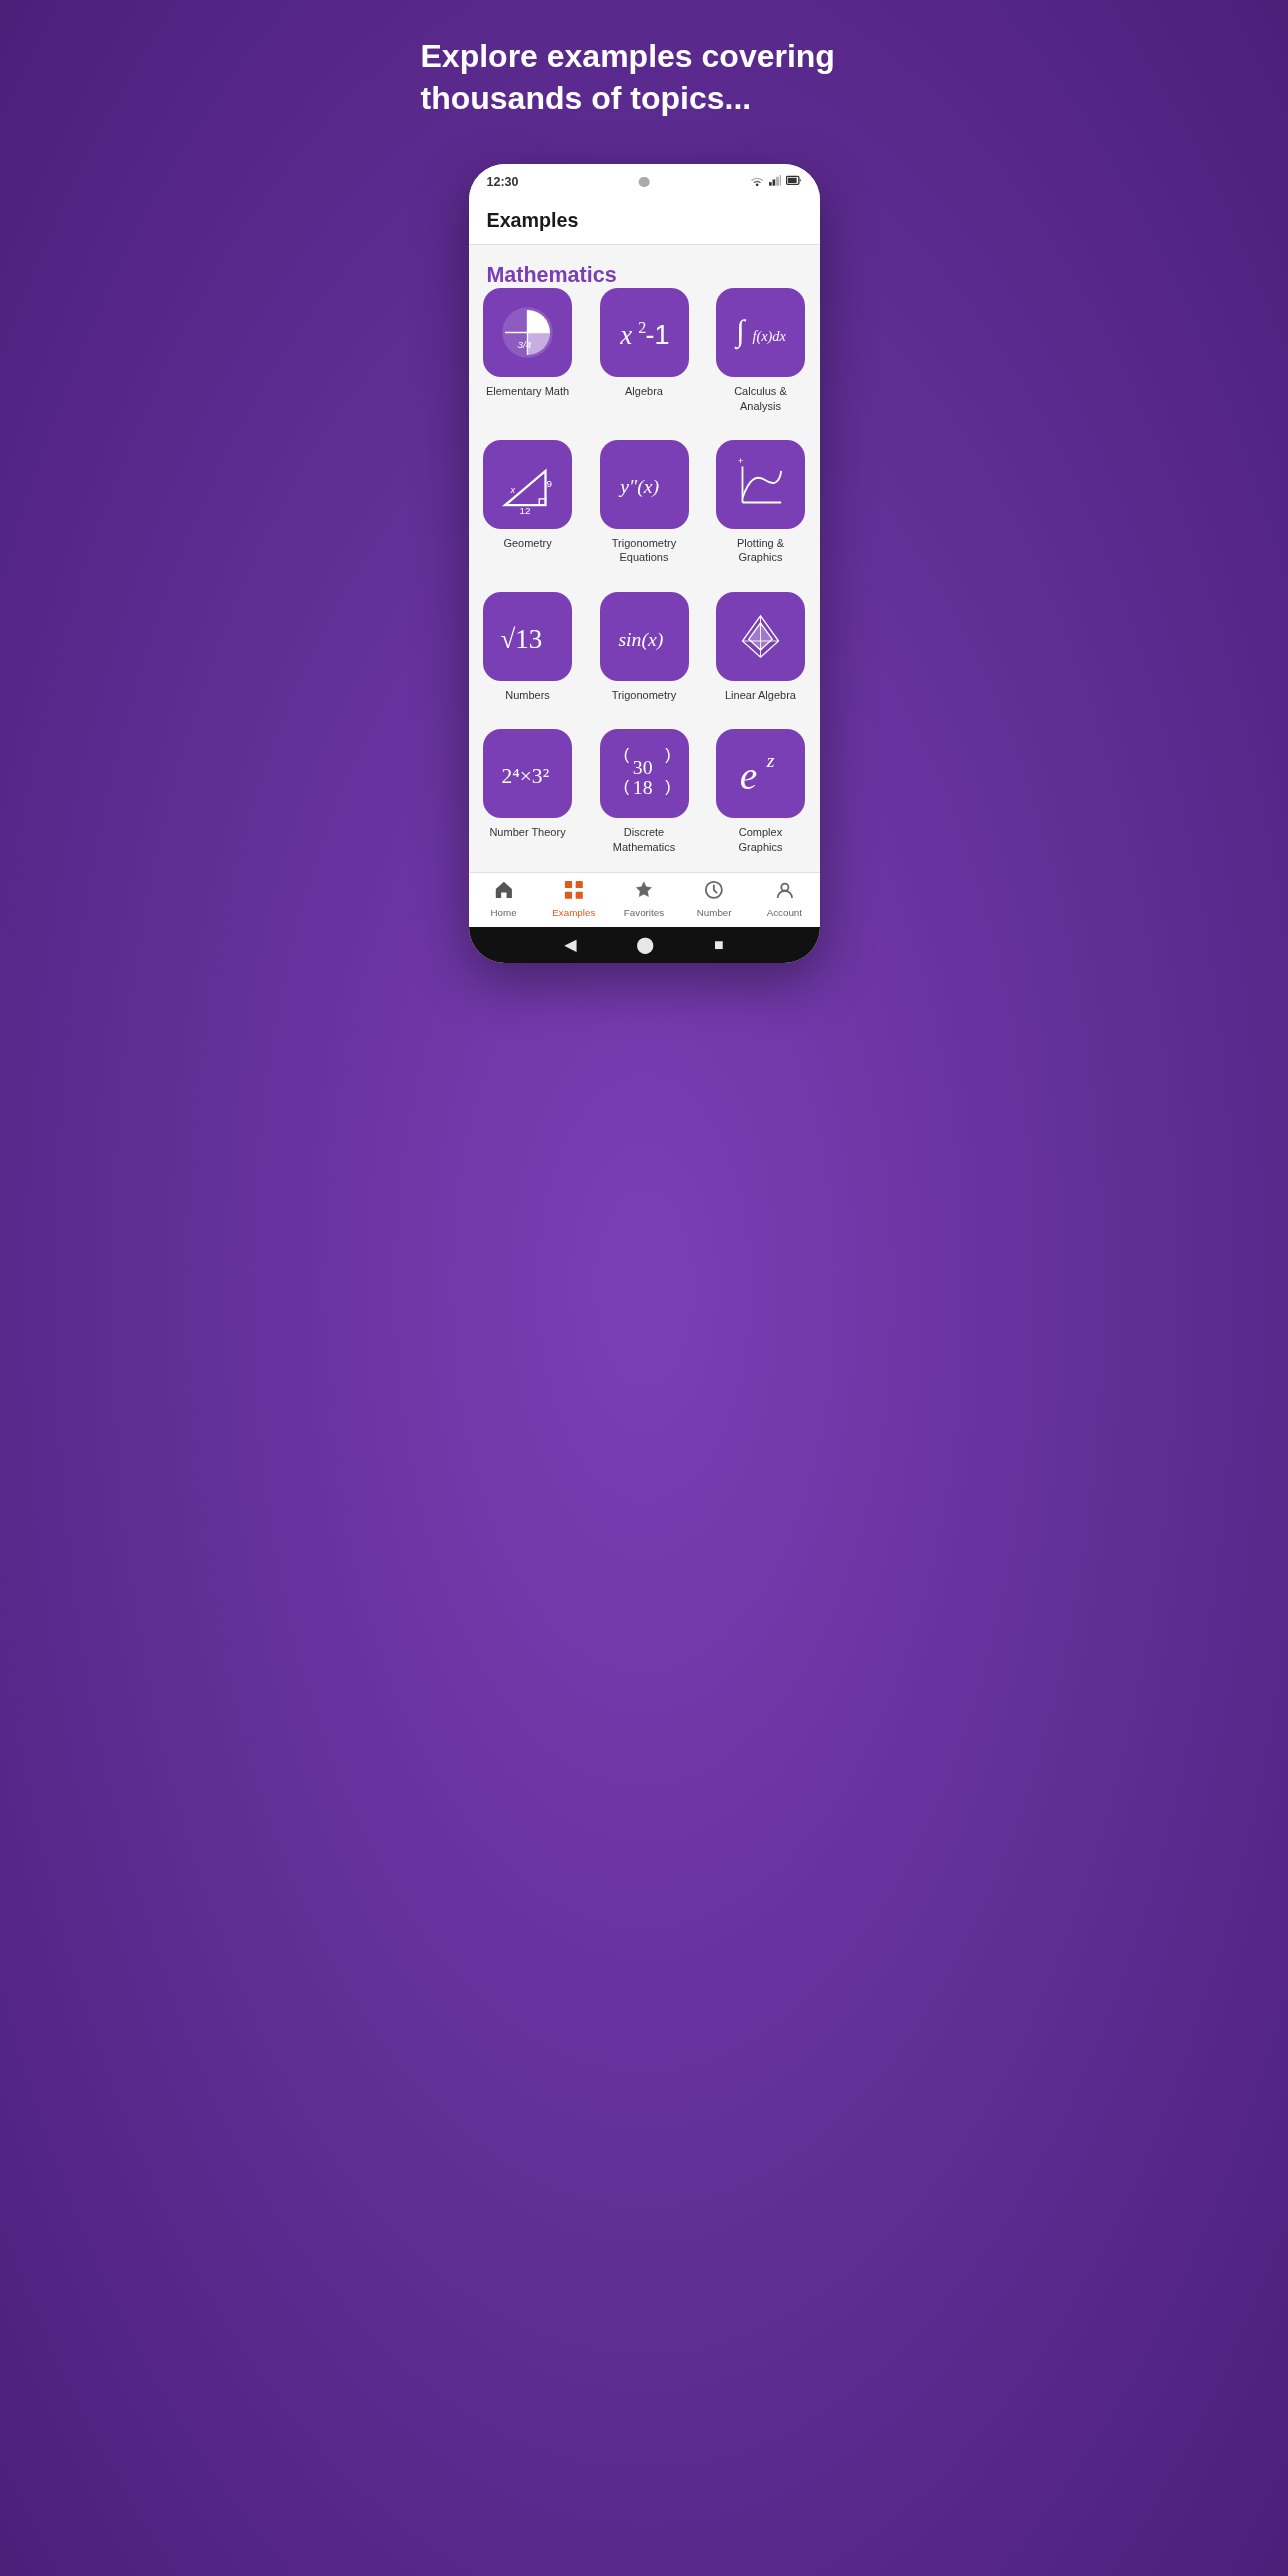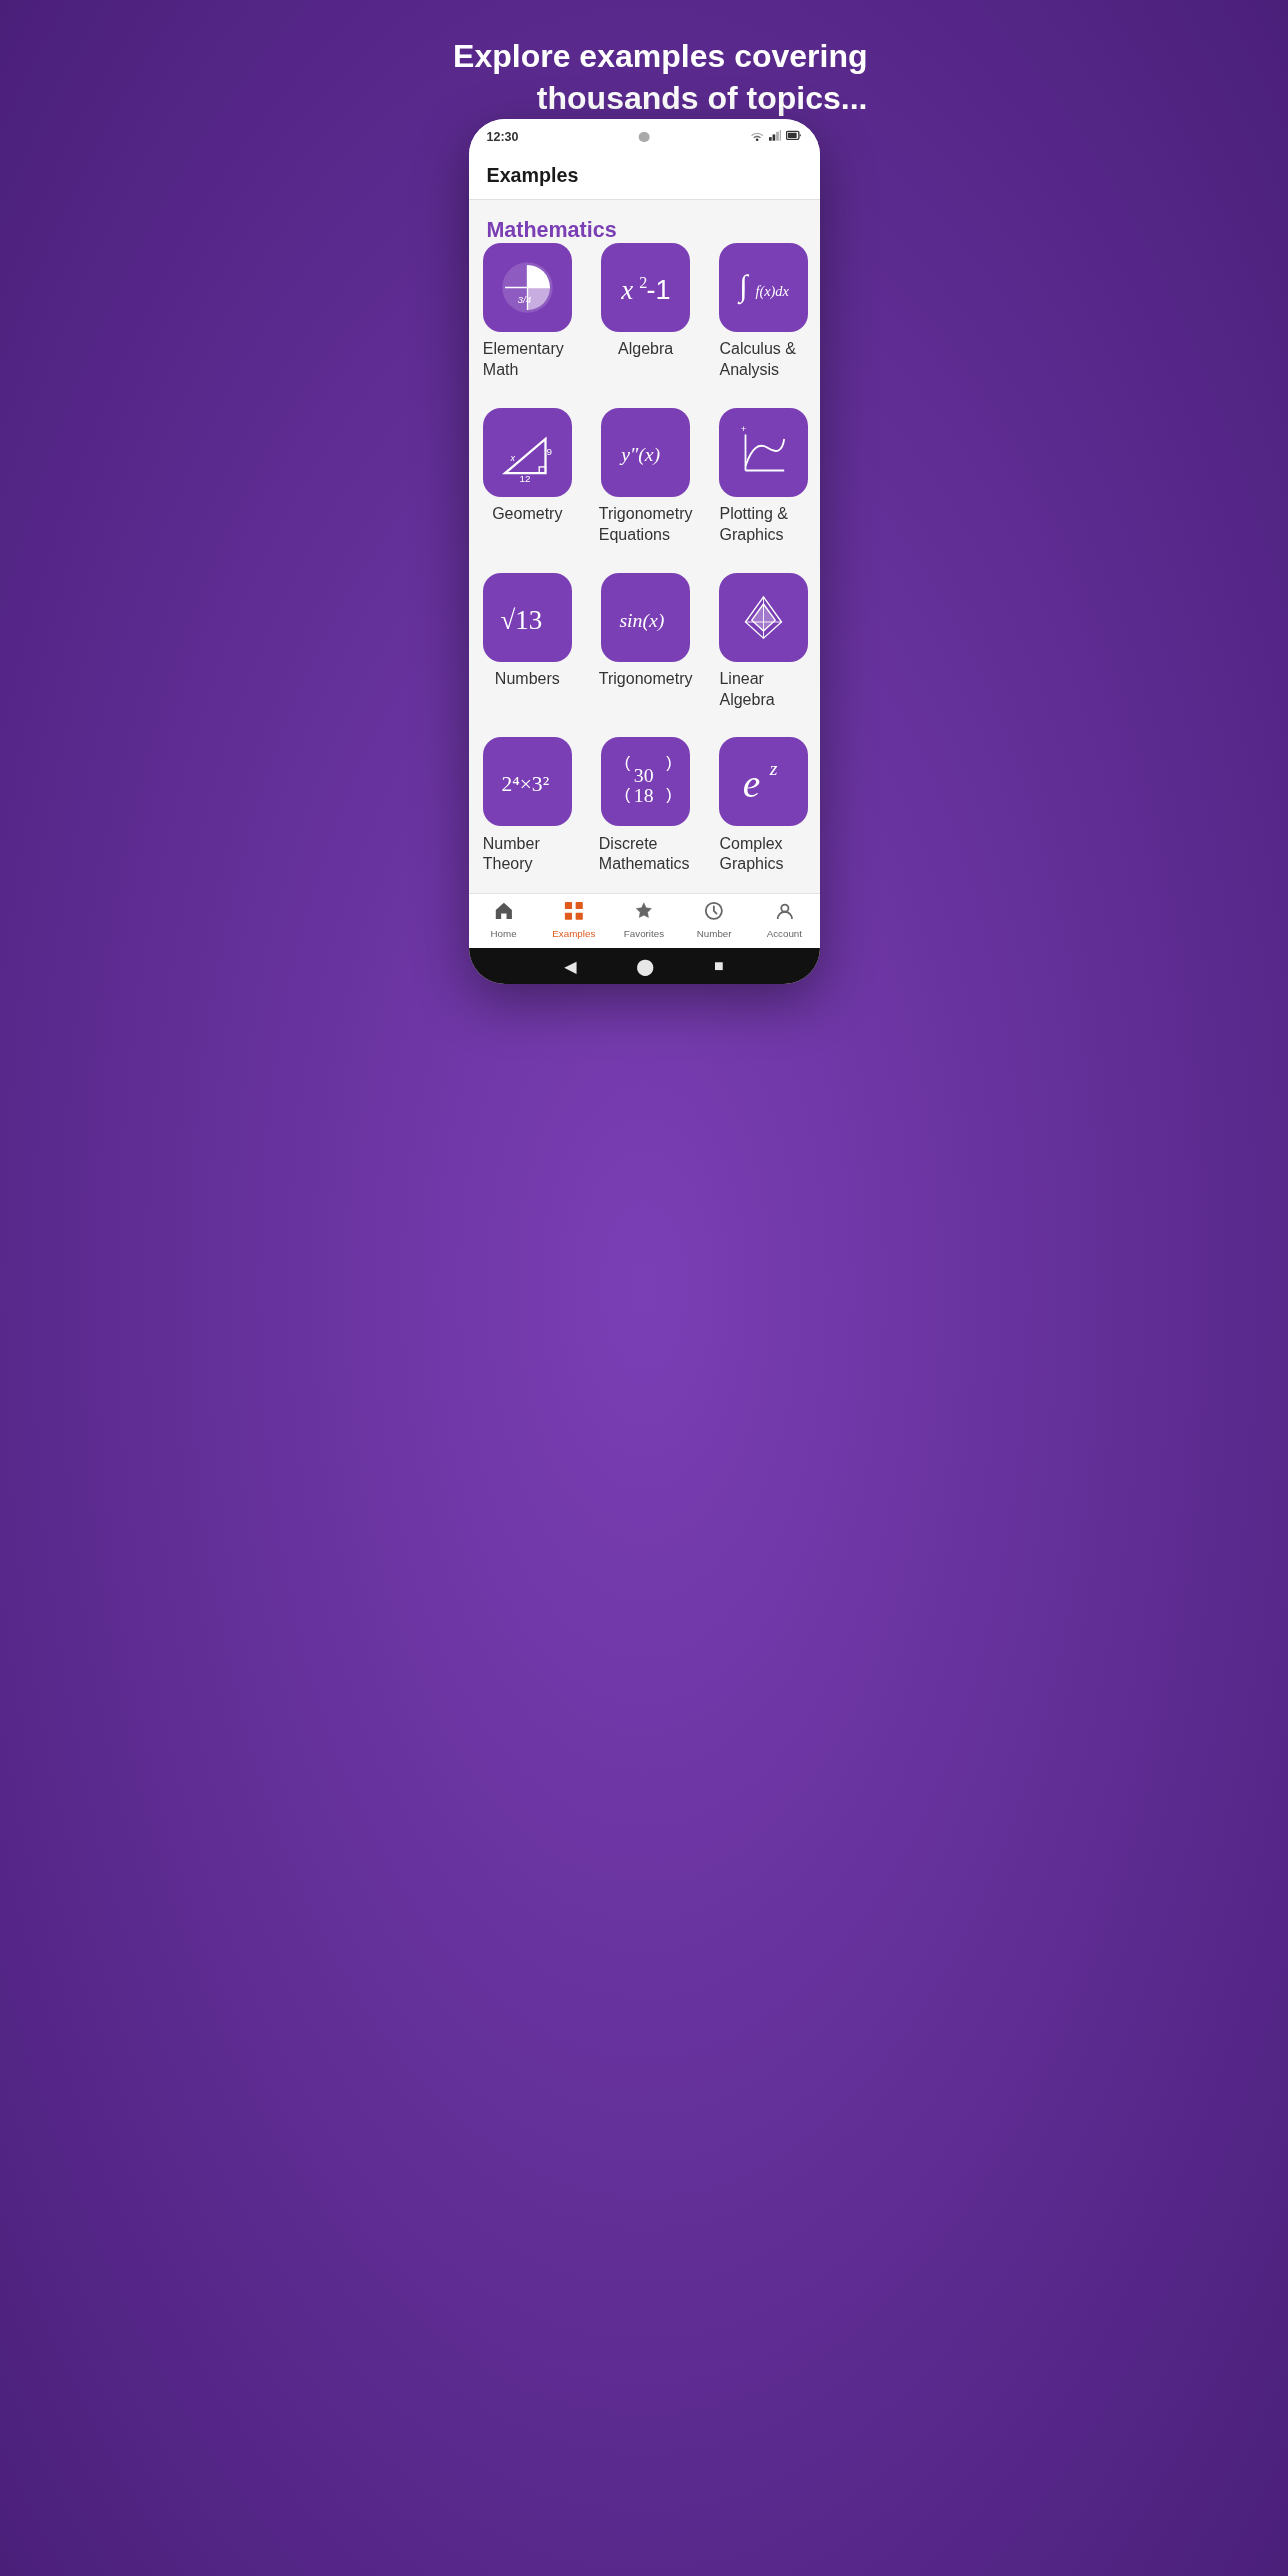--- a/index.html
+++ b/index.html
@@ -10,22 +10,23 @@
       display: flex;
       flex-direction: column;
       align-items: center;
       font-family: 'Segoe UI', Arial, sans-serif;
       padding: 36px 18px 54px;
     }
     .hero-text {
       color: white;
       font-size: 32px;
       font-weight: 800;
-      text-align: right;
+      text-align: left;
       line-height: 1.3;
+      margin-bottom: 45px;
       max-width: 447px;
     }
     .phone-frame {
       background: #f5f5f5;
       border-radius: 36px;
       width: 351px;
       min-height: 733px;
       box-shadow: 0 18px 54px rgba(0,0,0,0.4);
       overflow: hidden;
       display: flex;
@@ -108,22 +109,23 @@
       justify-content: center;
       color: white;
       font-size: 25px;
       overflow: hidden;
     }
     .icon-box svg {
       width: 63px;
       height: 63px;
     }
     .icon-label {
-      font-size: 16px;
+      font-size: 11px;
       color: #333;
+      text-align: center;
       line-height: 1.3;
     }
     .bottom-nav {
       background: white;
       display: flex;
       justify-content: space-around;
       align-items: center;
       padding: 7.2px 0 9px;
       border-top: 0.9px solid #e0e0e0;
     }

